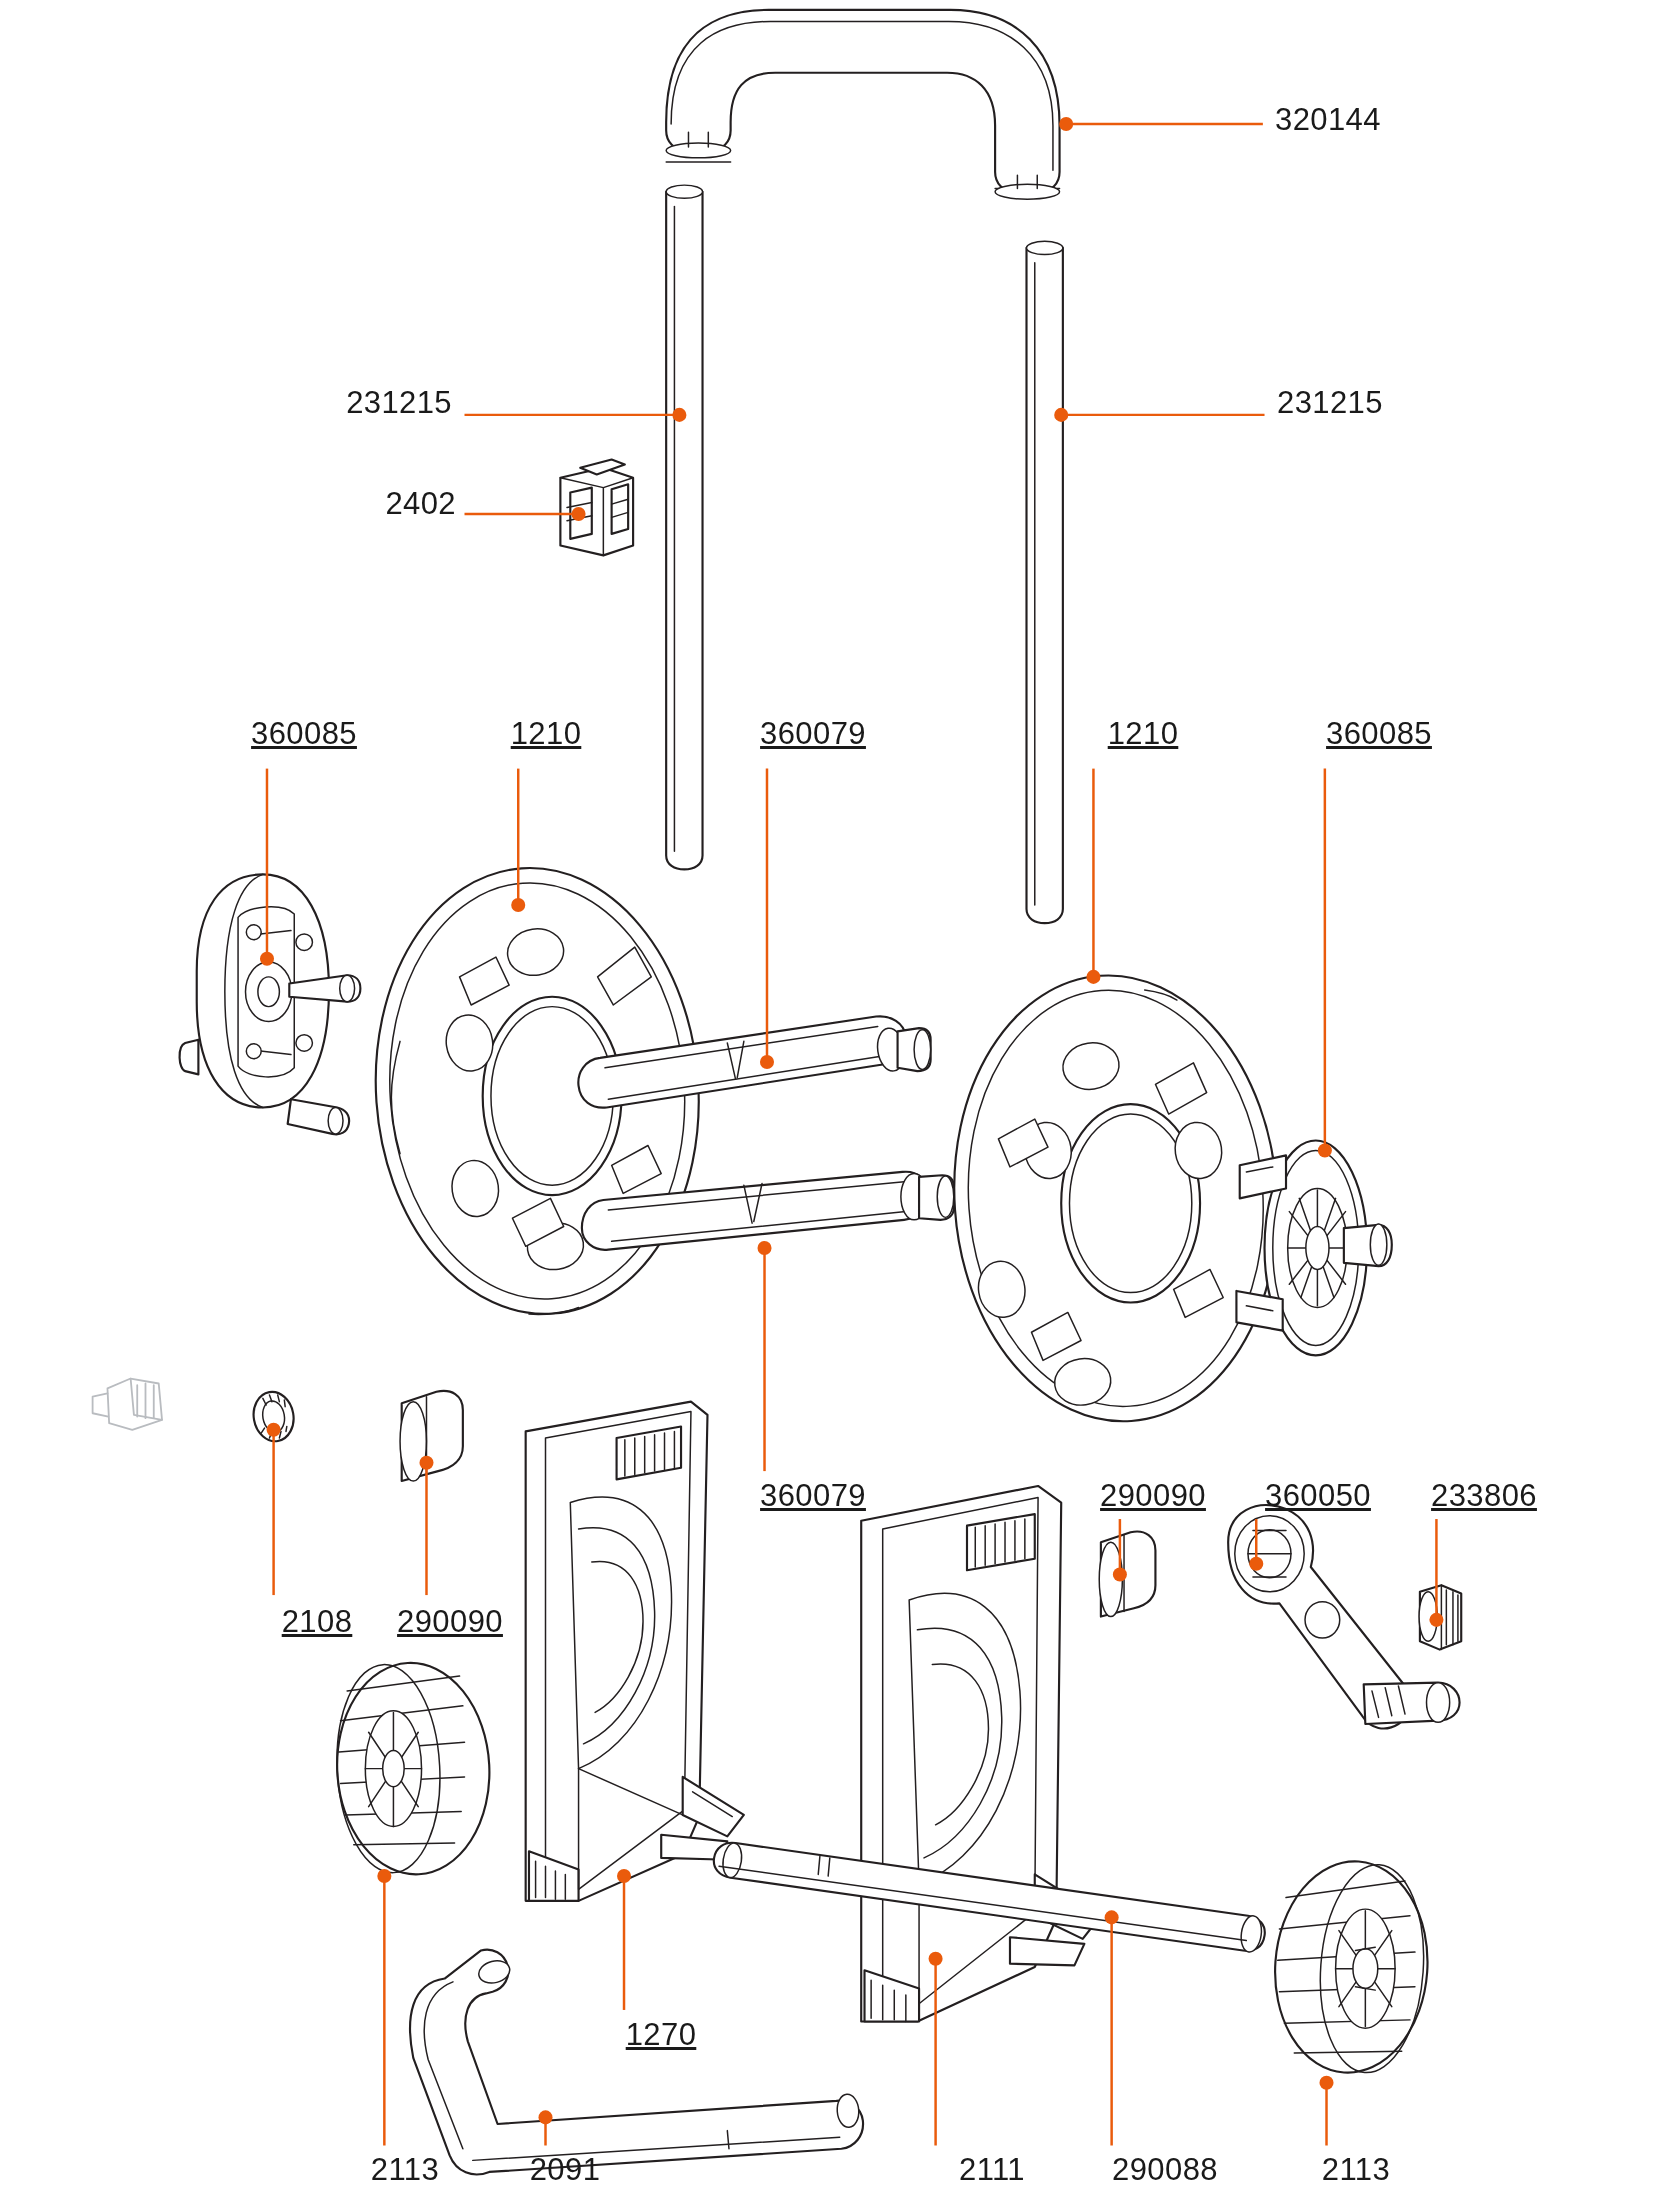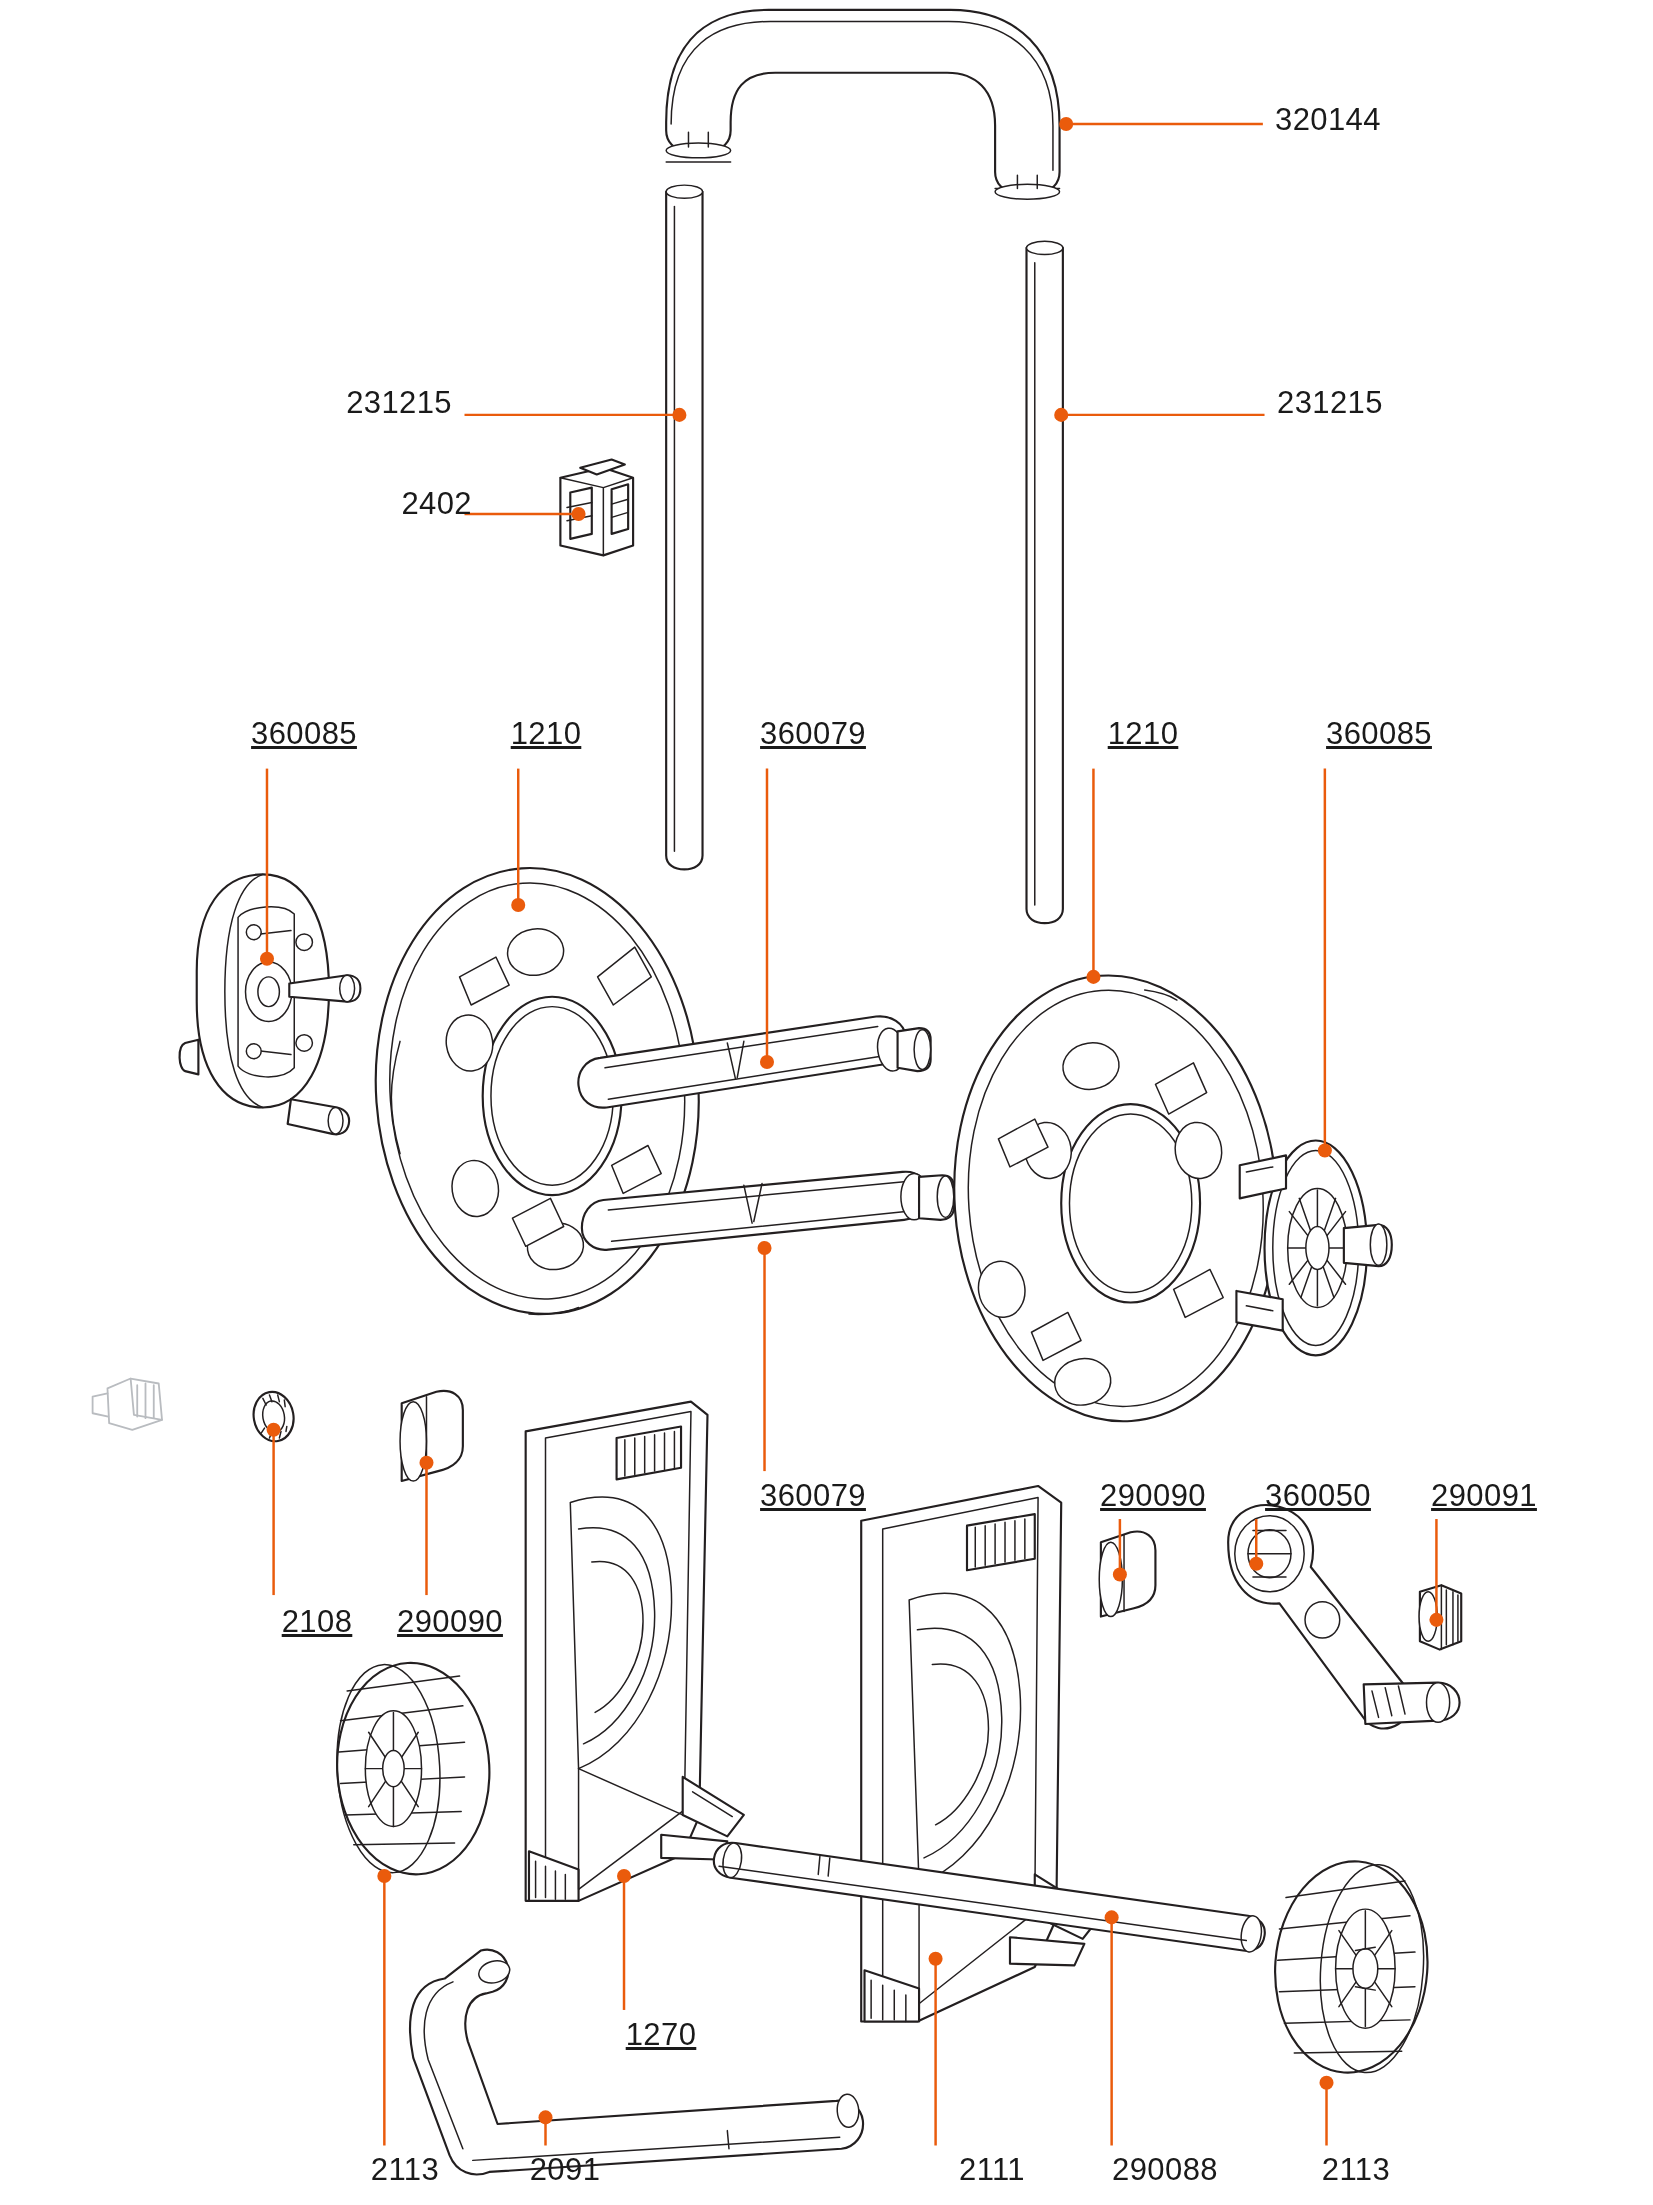--- a/index.html
+++ b/index.html
@@ -344,32 +344,32 @@
         <circle cx="1345" cy="2320" r="8.5" fill="#EA5B0C"></circle>
         <polyline points="1605,2520 1605,2596" fill="none" stroke="#EA5B0C" stroke-width="3"></polyline>
         <circle cx="1605" cy="2520" r="8.5" fill="#EA5B0C"></circle>
       </g>
   </svg>
 
   <div id="labels">
       <div class="callout-label lbl-right" style="left: 1275px; top: 120px;">320144</div>
       <div class="callout-label lbl-left" style="left: 452px; top: 403px;">231215</div>
       <div class="callout-label lbl-right" style="left: 1277px; top: 403px;">231215</div>
-      <div class="callout-label lbl-left" style="left: 472px; top: 504px;">2402</div>
+      <div class="callout-label lbl-left" style="left: 456px; top: 504px;">2402</div>
       <div class="callout-label lbl-center" style="left: 304px; top: 734px;">360085</div>
       <div class="callout-label lbl-center" style="left: 546px; top: 734px;">1210</div>
       <div class="callout-label lbl-center" style="left: 813px; top: 734px;">360079</div>
       <div class="callout-label lbl-center" style="left: 1143px; top: 734px;">1210</div>
       <div class="callout-label lbl-center" style="left: 1379px; top: 734px;">360085</div>
       <div class="callout-label lbl-center" style="left: 813px; top: 1496px;">360079</div>
       <div class="callout-label lbl-center" style="left: 450px; top: 1622px;">290090</div>
       <div class="callout-label lbl-center" style="left: 317px; top: 1622px;">2108</div>
       <div class="callout-label lbl-center" style="left: 1153px; top: 1496px;">290090</div>
       <div class="callout-label lbl-center" style="left: 1318px; top: 1496px;">360050</div>
-      <div class="callout-label lbl-center" style="left: 1484px; top: 1496px;">290091</div>
+      <div class="callout-label lbl-center" style="left: 1484px; top: 1496px;">233806</div>
       <div class="callout-label lbl-center" style="left: 661px; top: 2035px;">1270</div>
       <div class="callout-label lbl-center" style="left: 405px; top: 2170px;">2113</div>
       <div class="callout-label lbl-center" style="left: 565px; top: 2170px;">2091</div>
       <div class="callout-label lbl-center" style="left: 984px; top: 2170px; margin-left: 8px;">2111</div>
       <div class="callout-label lbl-center" style="left: 1165px; top: 2170px; text-align: center;">290088</div>
       <div class="callout-label lbl-center" style="left: 1356px; top: 2170px;">2113</div>
     </div>
 
 </div>
 

